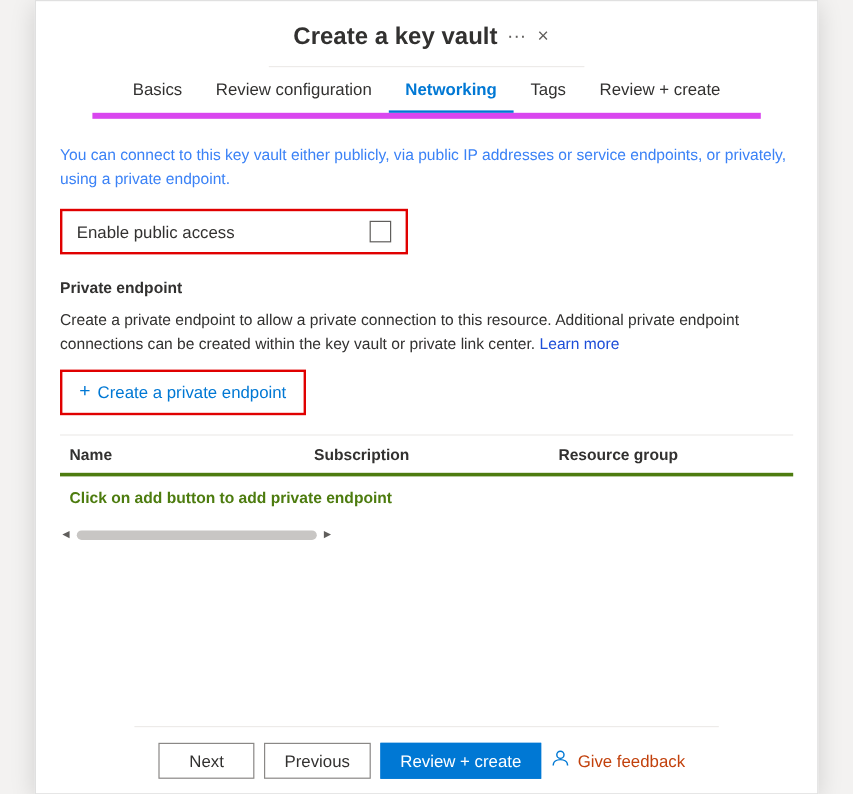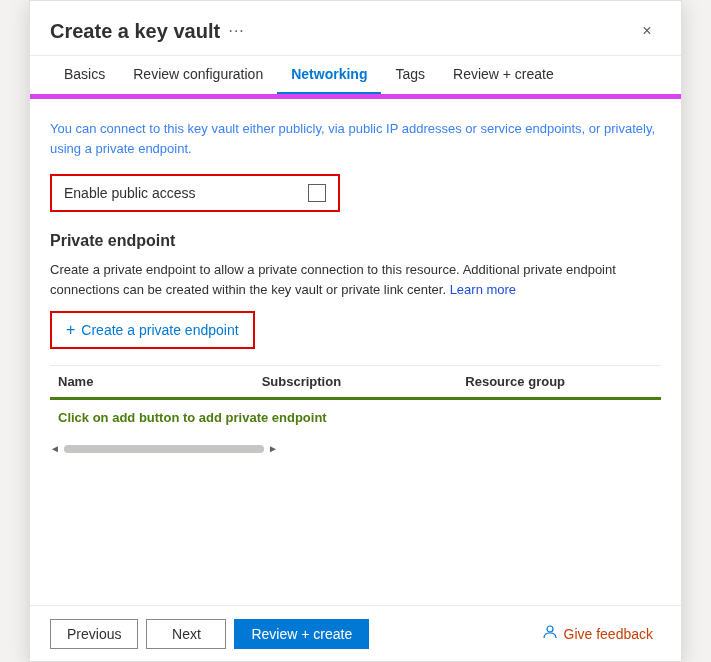--- a/index.html
+++ b/index.html
@@ -15,20 +15,21 @@
     }
     .dialog {
       width: 653px;
       height: 662px;
       background: #ffffff;
       border: 1px solid #e0e0e0;
       box-shadow: 0 4px 20px rgba(0,0,0,0.15);
       display: flex;
       flex-direction: column;
       position: relative;
+      align-items: center;
     }
     .dialog-header {
       display: flex;
       align-items: center;
       justify-content: space-between;
       padding: 16px 20px 10px 20px;
       border-bottom: 1px solid #edebe9;
     }
     .dialog-title-area {
       display: flex;
@@ -105,21 +106,21 @@
     }
     .checkbox {
       width: 18px;
       height: 18px;
       border: 1px solid #605e5c;
       background: #ffffff;
       cursor: pointer;
     }
 
     .section-title {
-      font-size: 16px;
+      font-size: 13px;
       font-weight: 700;
       color: #323130;
       margin-bottom: 10px;
     }
 
     .section-description {
       font-size: 13px;
       color: #323130;
       line-height: 1.5;
       margin-bottom: 12px;
@@ -305,22 +306,22 @@
         <span class="scroll-arrow">◄</span>
         <div class="scroll-track"></div>
         <span class="scroll-arrow">►</span>
       </div>
     </div>
 
   </div>
 
   <div class="dialog-footer">
     <div class="footer-left">
+      <button class="btn-secondary">Next</button>
       <button class="btn-secondary">Previous</button>
-      <button class="btn-secondary">Next</button>
       <button class="btn-primary">Review + create</button>
     </div>
     <button class="give-feedback-btn">
       <span class="feedback-icon">
         <svg width="16" height="16" viewBox="0 0 16 16" fill="none" xmlns="http://www.w3.org/2000/svg">
           <circle cx="8" cy="5" r="3" stroke="#0078d4" stroke-width="1.2" fill="none"></circle>
           <path d="M2 14c0-3.314 2.686-5 6-5s6 1.686 6 5" stroke="#0078d4" stroke-width="1.2" fill="none"></path>
         </svg>
       </span>
       <span>Give feedback</span>

